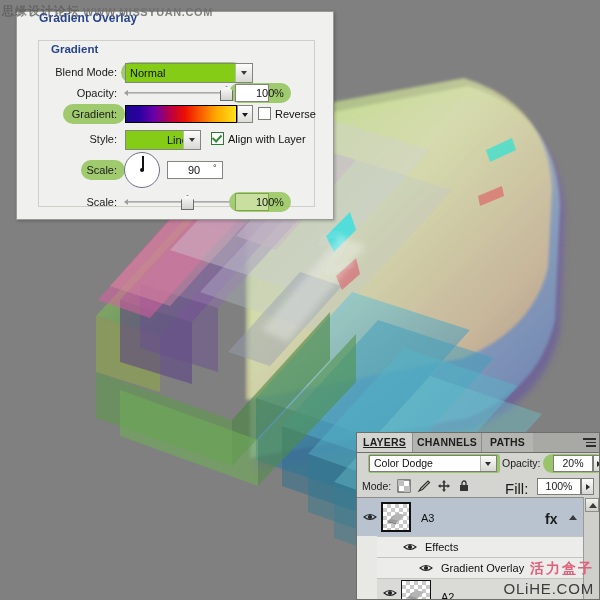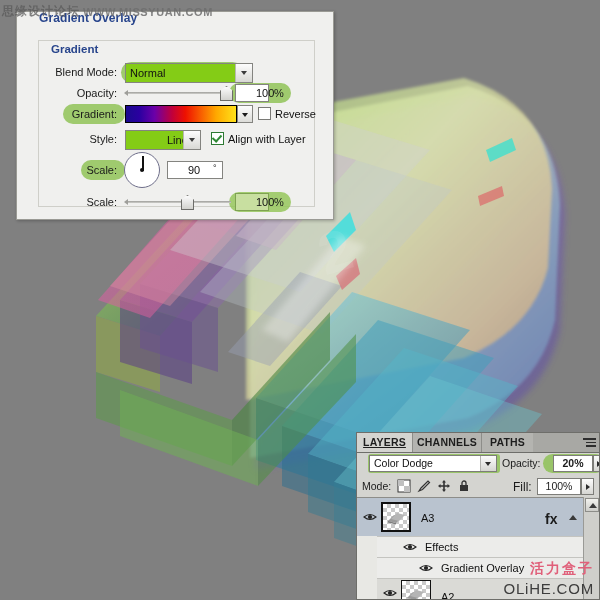--- a/index.html
+++ b/index.html
@@ -165,37 +165,37 @@
   }
   .blend-arrow::after{
     content:"";position:absolute;left:4px;top:6px;
     border-left:3px solid transparent;border-right:3px solid transparent;
     border-top:4px solid #2c2c2c;
   }
   .op-lbl{position:absolute;left:137px;top:5px;font-size:10.5px;}
   .op-val{
     position:absolute;left:188px;top:3px;width:40px;height:17px;
     background:#fff;border:1px solid #7d7d79;box-sizing:border-box;
-    font-size:10.5px;line-height:15px;text-align:center;font-weight:bold;
+    font-size:10.5px;line-height:15px;text-align:center;
   }
   .op-spin{
     position:absolute;left:228px;top:3px;width:12px;height:17px;
     background:linear-gradient(#fcfcfc,#d6d6d2);
     border:1px solid #7d7d79;box-sizing:border-box;
   }
   .op-spin::after{
     content:"";position:absolute;left:3px;top:5px;
     border-top:3.5px solid transparent;border-bottom:3.5px solid transparent;
     border-left:4px solid #2c2c2c;
   }
 
   .lock-row{position:absolute;left:0;top:42px;width:244px;height:22px;}
   .lock-lbl{position:absolute;left:5px;top:5px;font-size:10.5px;}
   .lock-ic{position:absolute;top:4px;width:14px;height:14px;}
-  .fill-lbl{position:absolute;left:156px;top:5px;font-size:12px;}
+  .fill-lbl{position:absolute;left:148px;top:5px;font-size:15px;}
   .fill-val{
     position:absolute;left:180px;top:3px;width:44px;height:17px;
     background:#fff;border:1px solid #7d7d79;box-sizing:border-box;
     font-size:10.5px;line-height:15px;text-align:center;
   }
   .fill-spin{
     position:absolute;left:224px;top:3px;width:13px;height:17px;
     background:linear-gradient(#fcfcfc,#d6d6d2);
     border:1px solid #7d7d79;box-sizing:border-box;
   }

